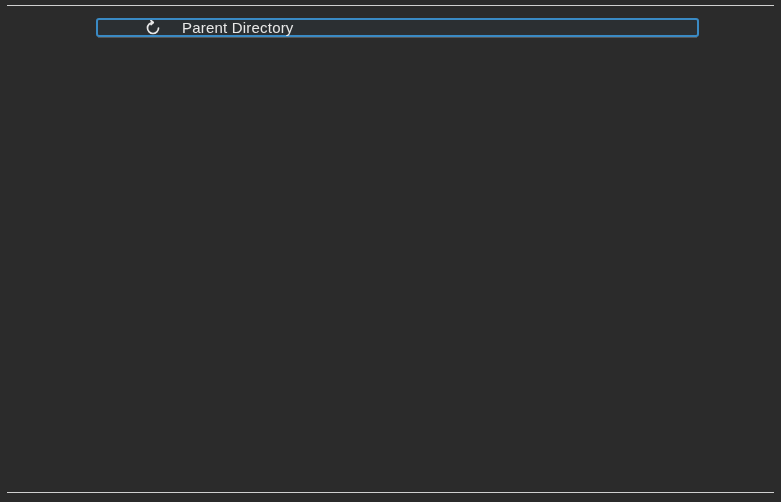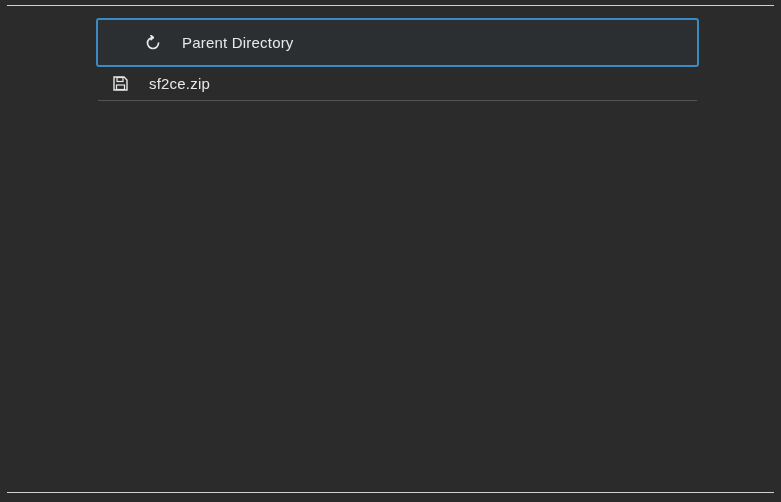--- a/index.html
+++ b/index.html
@@ -34,21 +34,21 @@
       display: flex;
       align-items: center;
       height: 33px;
       padding-left: 16px;
       gap: 21px;
       cursor: pointer;
     }
     .file-row.selected {
       border: 2px solid #3a8ac4;
       border-radius: 3px;
-      height: 49px;
+      height: 19px;
       background: rgba(58, 138, 196, 0.05);
       padding-left: 47px;
     }
     .file-row .icon-wrap {
       width: 16px;
       height: 16px;
       display: flex;
       align-items: center;
       justify-content: center;
       flex-shrink: 0;
@@ -85,28 +85,18 @@
   <div class="file-row selected">
     <span class="icon-wrap">
       <svg width="16" height="16" viewBox="0 0 16 16" fill="none">
         <path d="M 8 2.5 A 5.5 5.5 0 1 0 13.5 8" stroke="#e8e8e8" stroke-width="1.7" fill="none" stroke-linecap="round"></path>
         <path d="M 6 0.5 L 8.2 2.5 L 6 4.5" stroke="#e8e8e8" stroke-width="1.7" fill="none" stroke-linecap="round" stroke-linejoin="round"></path>
       </svg>
     </span>
     <span class="label">Parent Directory</span>
   </div>
 
-  <div class="file-row">
-    <span class="icon-wrap">
-      <svg width="15" height="15" viewBox="0 0 15 15" fill="none">
-        <path d="M 1 1 L 11 1 L 14 4 L 14 14 L 1 14 Z" stroke="#e8e8e8" stroke-width="1.4" fill="none"></path>
-        <rect x="4" y="1.5" width="6" height="4" stroke="#e8e8e8" stroke-width="1.2" fill="none"></rect>
-        <rect x="3.5" y="9" width="8" height="4.5" stroke="#e8e8e8" stroke-width="1.2" fill="none"></rect>
-      </svg>
-    </span>
-    <span class="label">sf2ce.zip</span>
-  </div>
 
   <div class="row-divider"></div>
 
 </div>
 
 <div class="bottom-divider"></div>
 
 </body></html>

